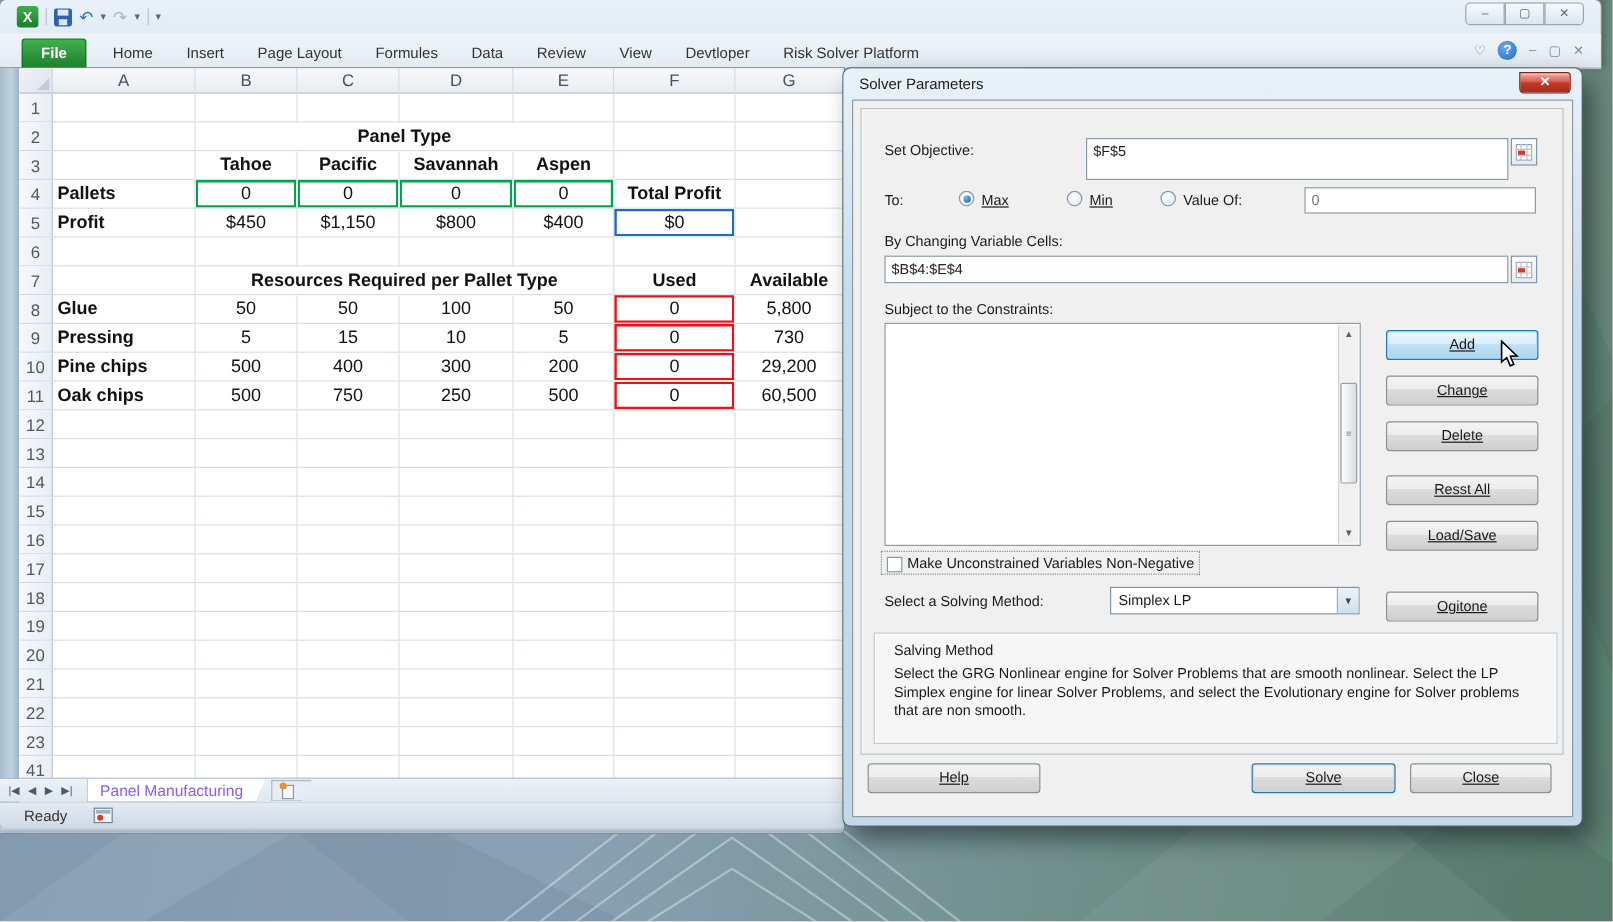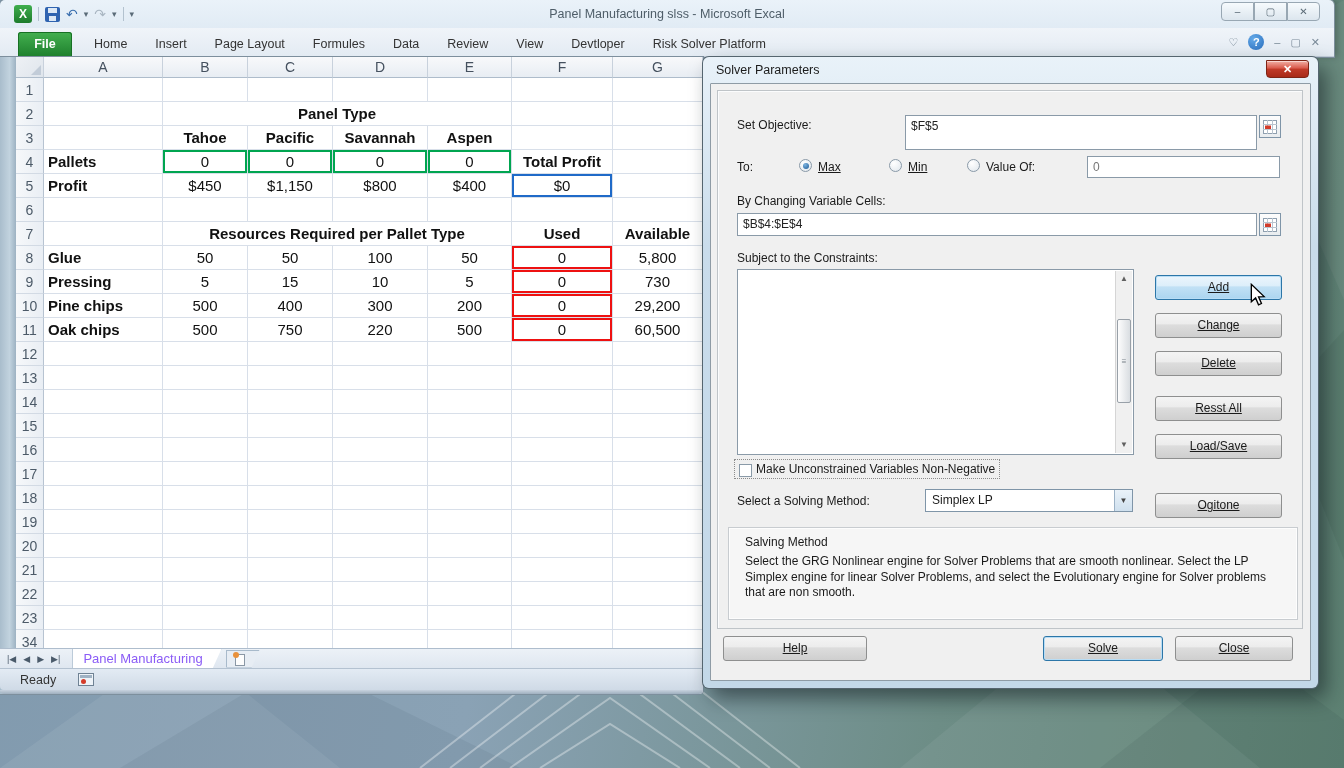--- a/index.html
+++ b/index.html
@@ -156,21 +156,20 @@
         <div class="xl-logo">X</div>
         <div class="qat-sep"></div>
         <div class="floppy"></div>
         <span class="undo">↶</span>
         <span class="qat-dd">▾</span>
         <span class="redo">↷</span>
         <span class="qat-dd">▾</span>
         <div class="qat-sep"></div>
         <span class="qat-dd">▾</span>
       </div>
-      <span id="title-text">Panel Manufacturing slss - Microsoft Excal</span>
       <div id="win-controls">
         <div class="wbtn">–</div>
         <div class="wbtn">▢</div>
         <div class="wbtn">✕</div>
       </div>
     </div>
     <div id="ribbon-row">
       <div id="file-tab">File</div>
       <div id="ribbon-tabs">
           <div class="rtab">Home</div>
@@ -278,21 +277,21 @@
           <div class="sc">500</div>
           <div class="sc">400</div>
           <div class="sc">300</div>
           <div class="sc">200</div>
           <div class="sc box-red">0</div>
           <div class="sc">29,200</div>
           <div class="rh">11</div>
           <div class="sc b al">Oak chips</div>
           <div class="sc">500</div>
           <div class="sc">750</div>
-          <div class="sc">220</div>
+          <div class="sc">250</div>
           <div class="sc">500</div>
           <div class="sc box-red">0</div>
           <div class="sc">60,500</div>
           <div class="rh">12</div>
           <div class="sc"></div>
           <div class="sc"></div>
           <div class="sc"></div>
           <div class="sc"></div>
           <div class="sc"></div>
           <div class="sc"></div>
@@ -378,21 +377,21 @@
           <div class="sc"></div>
           <div class="sc"></div>
           <div class="rh">23</div>
           <div class="sc"></div>
           <div class="sc"></div>
           <div class="sc"></div>
           <div class="sc"></div>
           <div class="sc"></div>
           <div class="sc"></div>
           <div class="sc"></div>
-          <div class="rh">34</div>
+          <div class="rh">41</div>
           <div class="sc"></div>
           <div class="sc"></div>
           <div class="sc"></div>
           <div class="sc"></div>
           <div class="sc"></div>
           <div class="sc"></div>
           <div class="sc"></div>
         </div>
     </div>
     <div id="tabbar">

